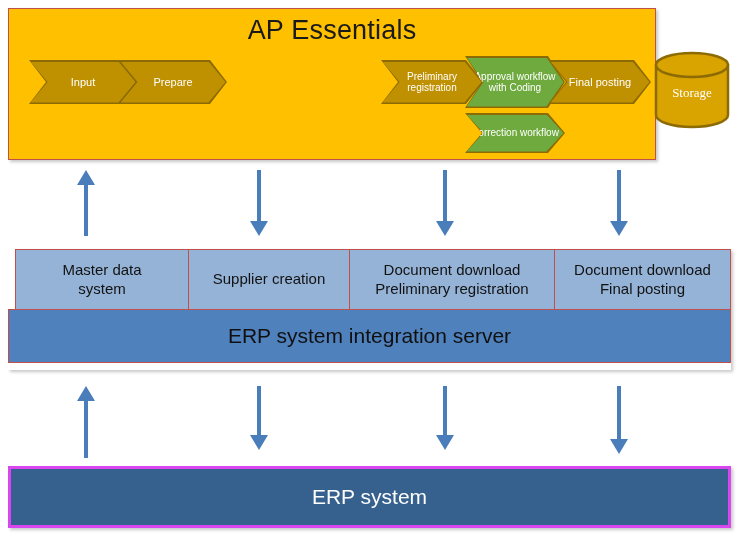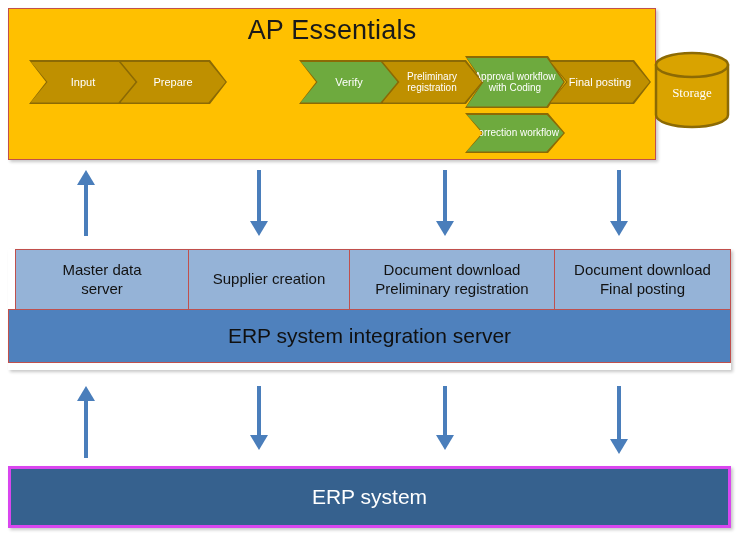--- a/index.html
+++ b/index.html
@@ -179,24 +179,20 @@
     <div class="chev chev-gold chev-inner" style="left:1.5px; top:1.5px; width:105px; height:41px;"></div>
     <span class="chev-label" style="font-size:11px;">Input</span>
   </div>
 
   <div class="chev chev-border-gold" style="left:110px; top:51px; width:108px; height:44px;">
     <div class="chev chev-gold chev-inner" style="left:1.5px; top:1.5px; width:105px; height:41px;"></div>
     <span class="chev-label" style="font-size:11px;">Prepare</span>
   </div>
 
 
-  <div class="chev chev-border-green" style="left:290px; top:51px; width:100px; height:44px;">
-    <div class="chev chev-green chev-inner" style="left:1.5px; top:1.5px; width:97px; height:41px;"></div>
-    <span class="chev-label" style="font-size:11px;">Verify</span>
-  </div>
 
   <div class="chev chev-border-gold" style="left:372px; top:51px; width:102px; height:44px;">
     <div class="chev chev-gold chev-inner" style="left:1.5px; top:1.5px; width:99px; height:41px;"></div>
     <span class="chev-label" style="font-size:10px;">Preliminary registration</span>
   </div>
 
   <div class="chev chev-border-green" style="left:456px; top:47px; width:100px; height:52px;">
     <div class="chev chev-green chev-inner" style="left:1.5px; top:1.5px; width:97px; height:49px;"></div>
     <span class="chev-label" style="font-size:10px;">Approval workflow with Coding</span>
   </div>
@@ -246,21 +242,21 @@
     <line x1="10" y1="0" x2="10" y2="56" stroke="#4A7EBB" stroke-width="4"></line>
     <polygon points="10,66 19,51 1,51" fill="#4A7EBB"></polygon>
   </svg>
 </div>
 
 <div id="erp-integration">
   <div id="erp-top-row">
     <div class="erp-cell" style="width:174px;">
       <span>
         <span>Master data</span><br>
-        <span>server</span>
+        <span>system</span>
       </span>
     </div>
     <div class="erp-cell" style="width:162px;">
       <span>
         <span>Supplier creation</span>
       </span>
     </div>
     <div class="erp-cell" style="width:206px;">
       <span>
         <span>Document download</span><br>

